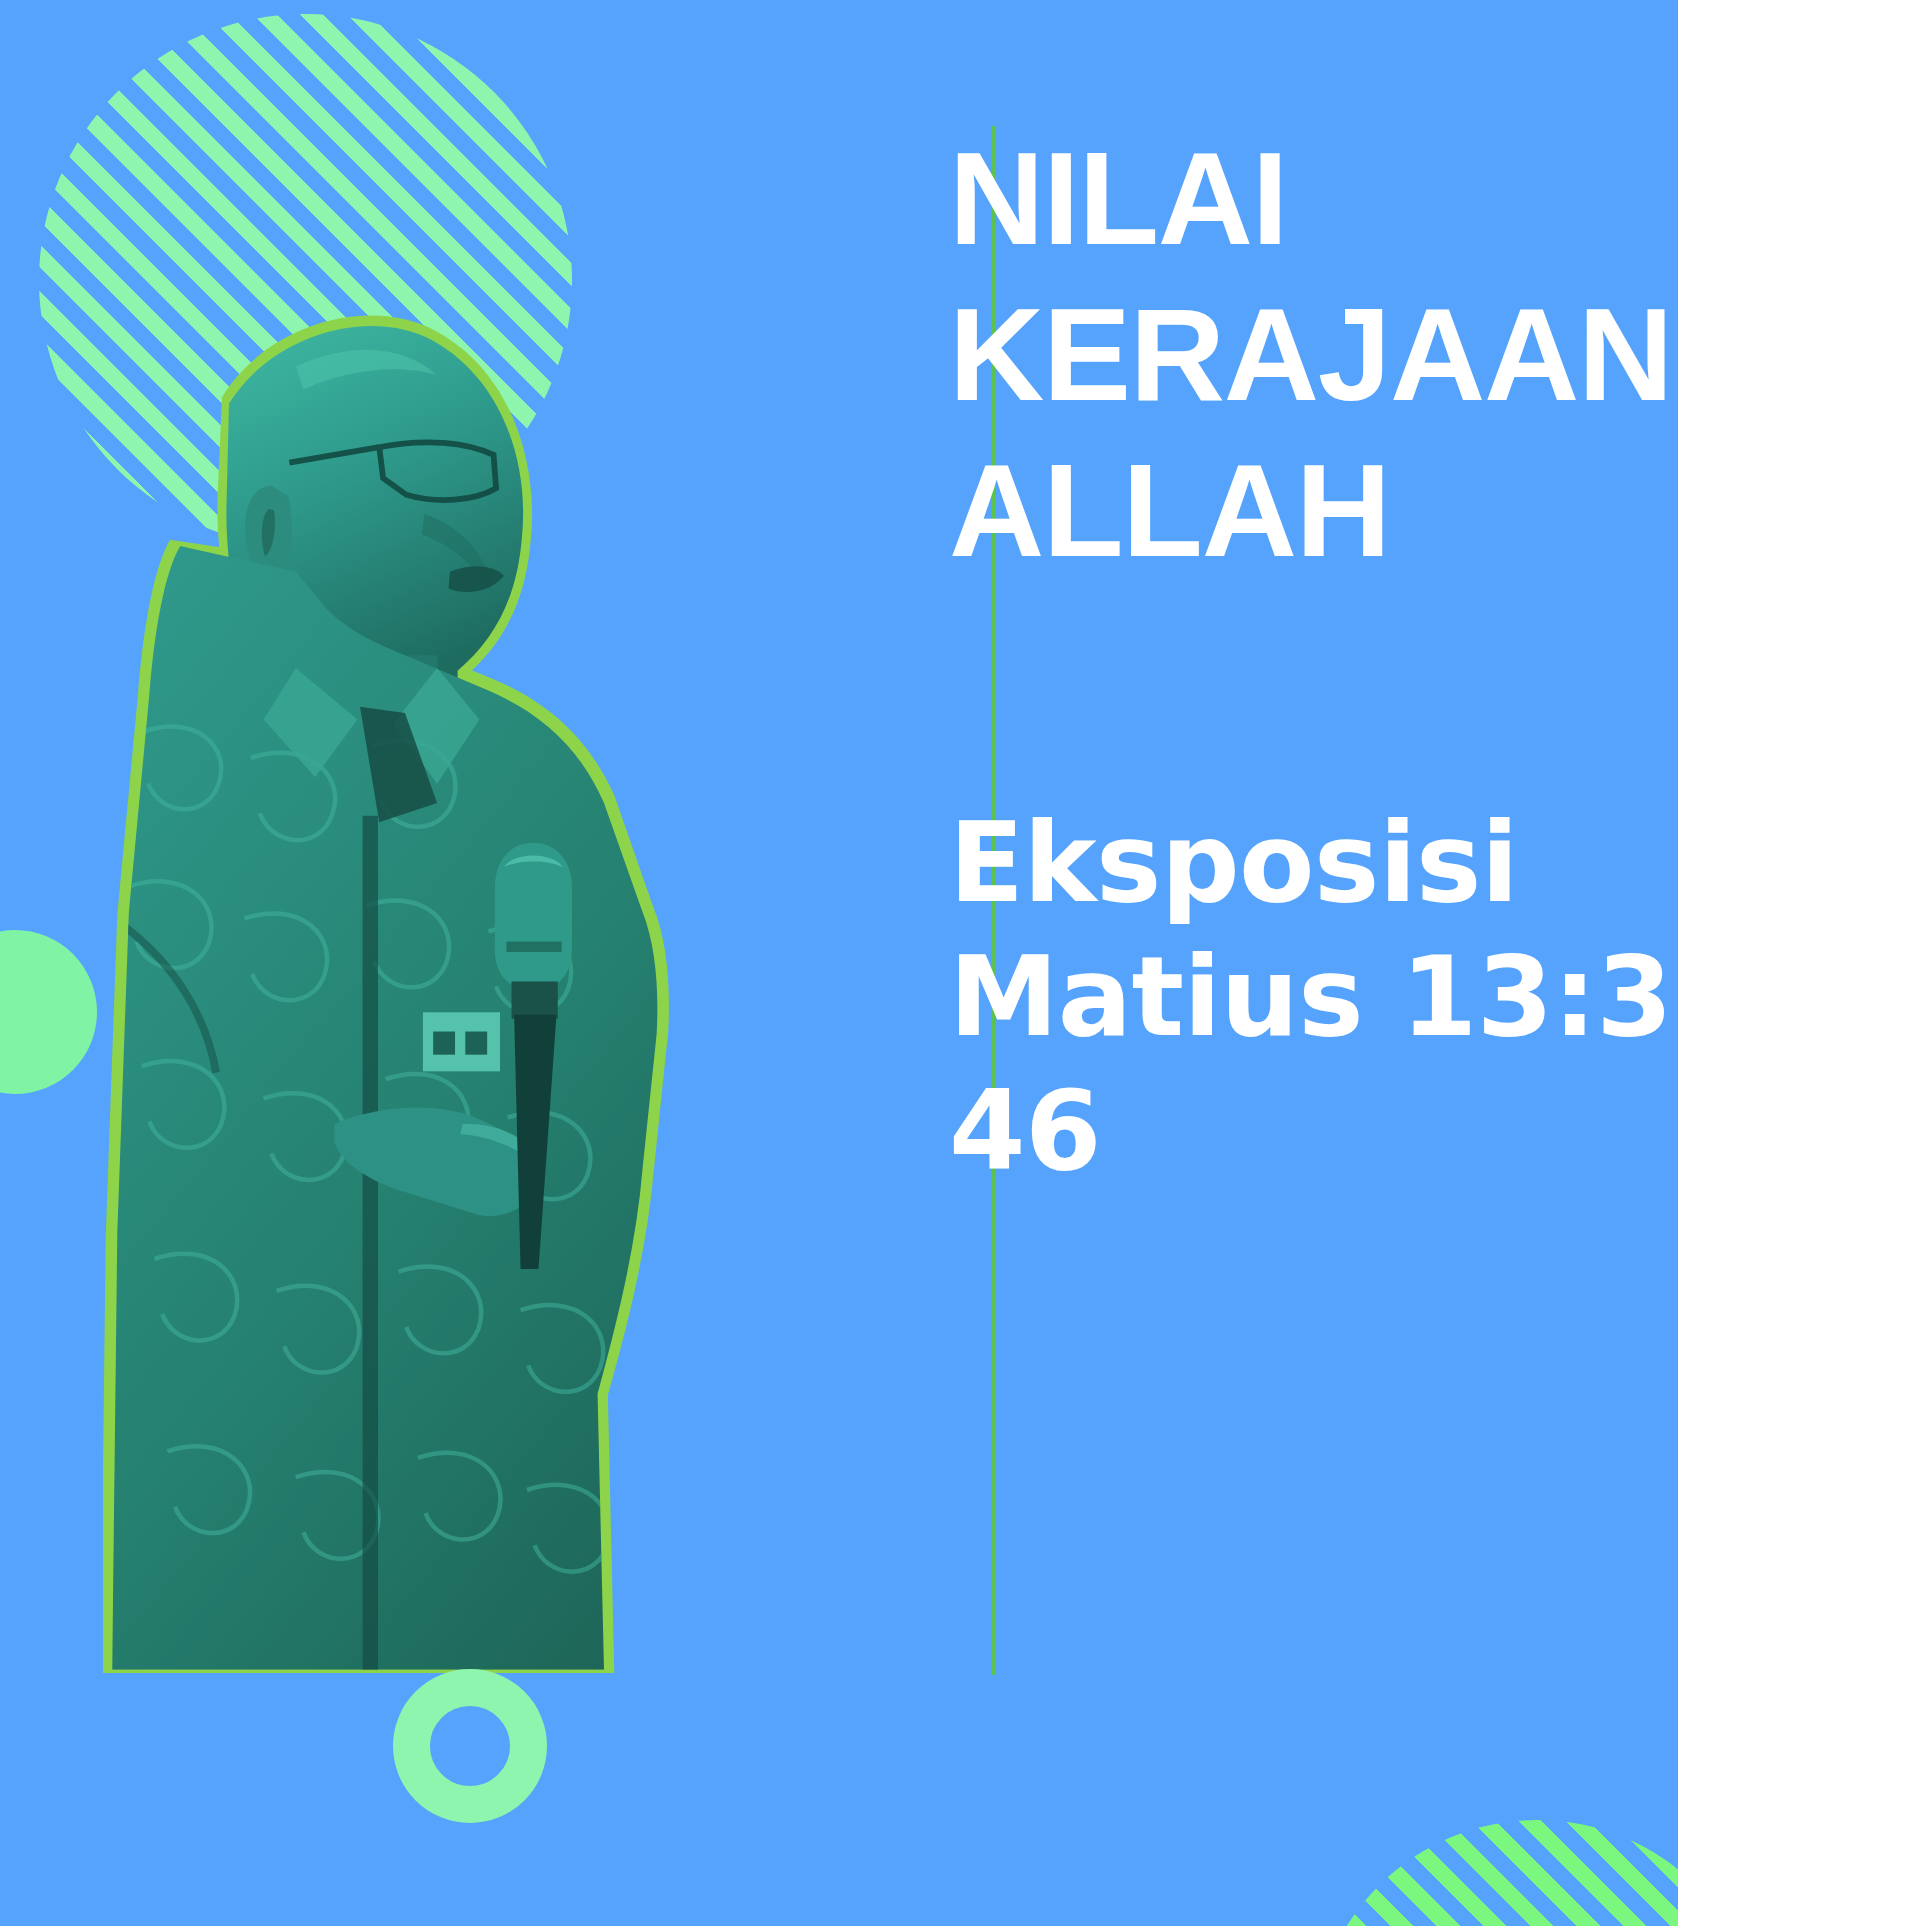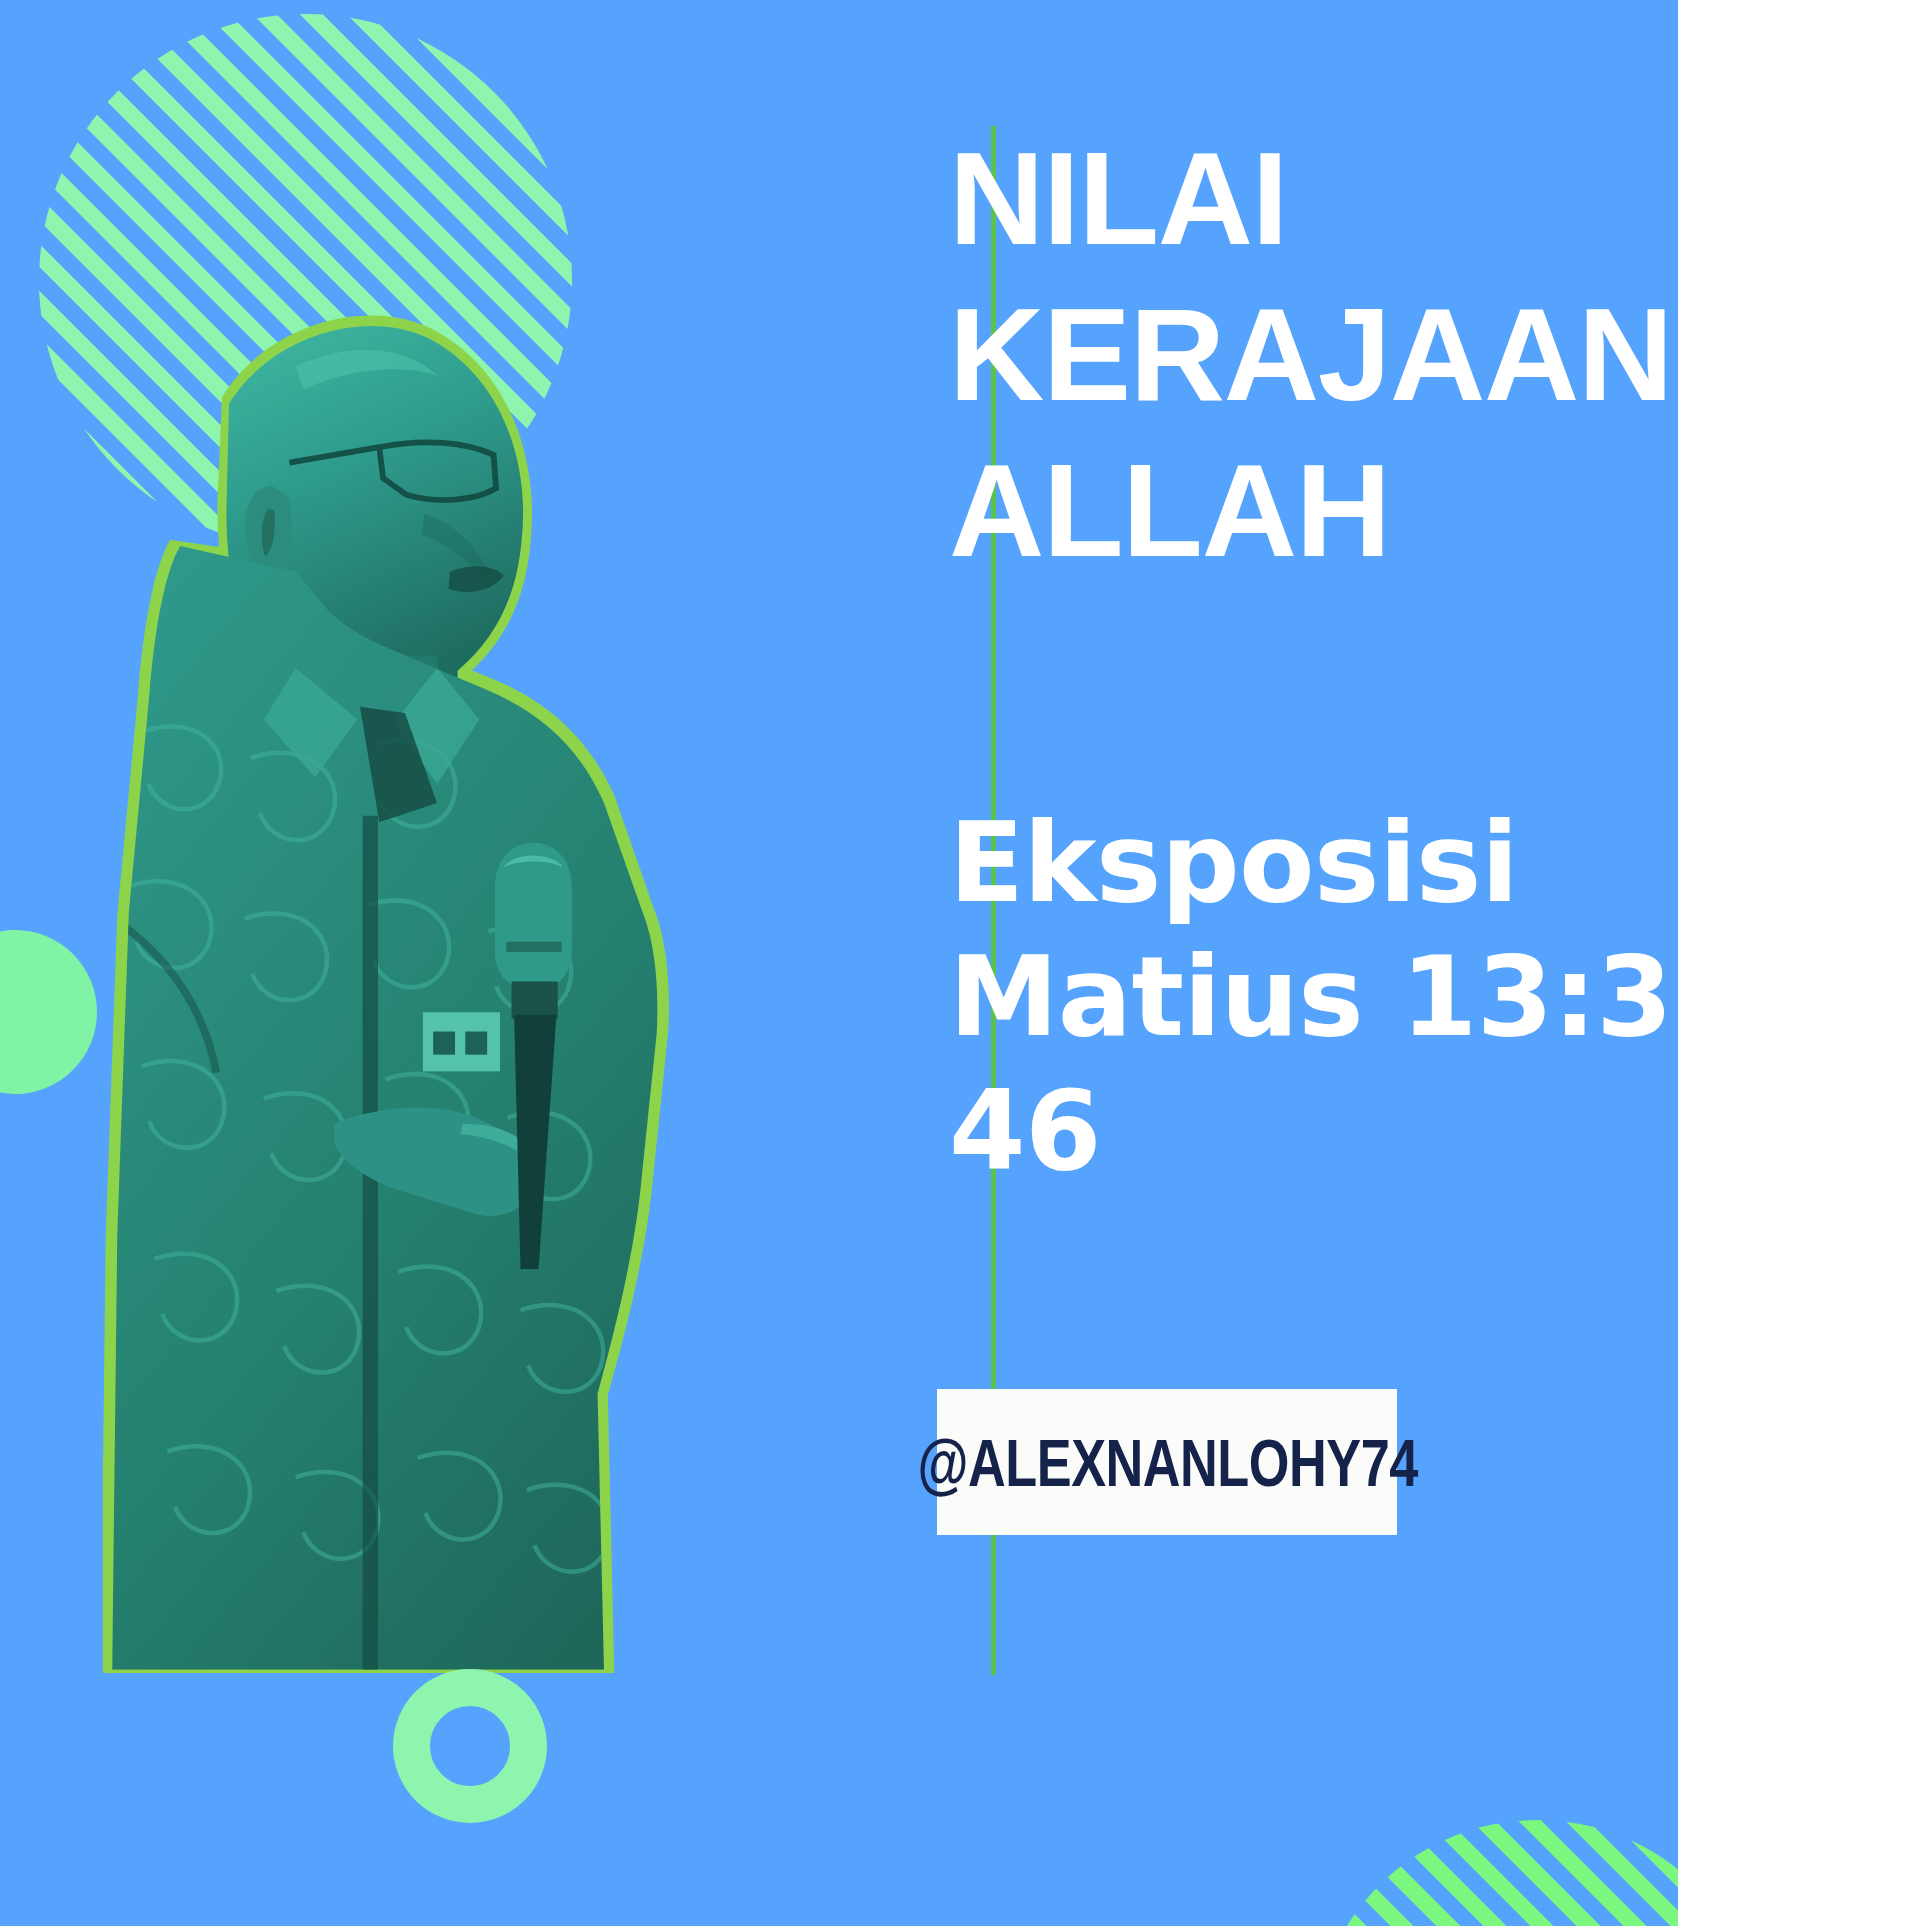--- a/index.html
+++ b/index.html
@@ -327,19 +327,16 @@
       <path d="M640 1160 L 706 1160 L 678 1556 L 650 1556 Z" fill="#11403a"></path>
       <rect x="628" y="1046" width="86" height="16" fill="#1d6659" opacity="0.8"></rect>
     </svg>
   </div>
 
   <div id="text-column">
     <h1 id="headline">NILAI KERAJAAN ALLAH</h1>
 
     <h2 id="subheadline">Eksposisi Matius 13:31-46</h2>
 
-    <div id="handle-box">
-      <span id="handle-text">@ALEXNANLOHY74</span>
-    </div>
   </div>
 
 </div>
 
 
 </body></html>

